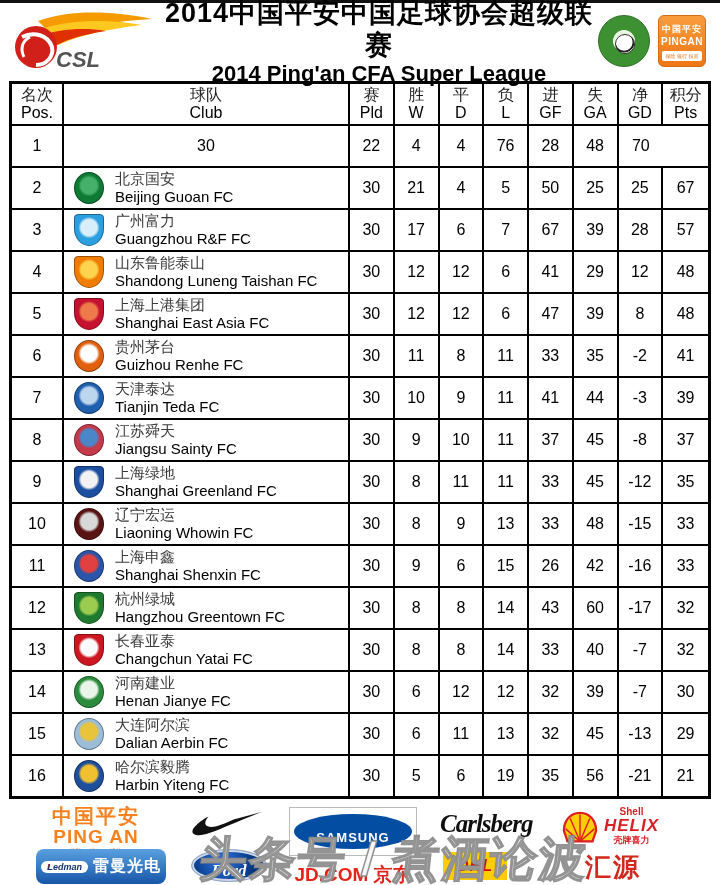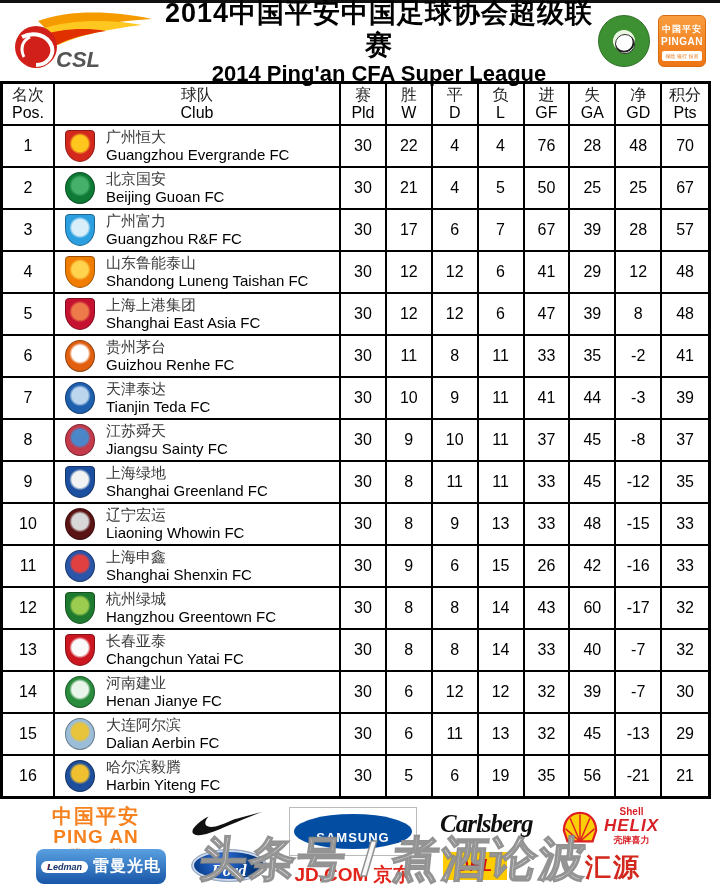--- a/index.html
+++ b/index.html
@@ -19,21 +19,21 @@
      border:1px solid #2e6e26; position:relative; }
   .green-badge .ball { position:absolute; left:16px; top:18px; width:20px; height:20px; border-radius:50%;
      background:radial-gradient(circle at 45% 40%, #fff 0 55%, #222 60% 68%, #fff 72%); border:1px solid #333; }
   .pingan-badge { width:48px; height:52px; border-radius:6px; overflow:hidden; border:1px solid #d86a10;
      background:linear-gradient(180deg,#f99d3e,#ee7514); text-align:center; display:flex; flex-direction:column; justify-content:space-between; }
   .pingan-badge .l1 { color:#fff; font-weight:bold; font-size:9px; margin-top:7px; letter-spacing:1px;}
   .pingan-badge .l2 { color:#fff; font-weight:bold; font-size:10px; letter-spacing:0.5px;}
   .pingan-badge .strip { background:#fff; color:#e97414; font-size:5px; line-height:10px; height:10px; margin:4px 3px 5px; border-radius:2px; }
 
   
-  .league-table { margin:2px 9px 0 0; border:3px solid #000; }
+  .league-table { margin:2px 9px 0 9px; border:3px solid #000; }
   .thead, .trow { display:grid; grid-template-columns:52px 286px repeat(8, 1fr); }
   .thead { height:40px; }
   .trow  { height:42px; border-top:2px solid #000; }
   .th, .td { border-right:2px solid #000; display:flex; align-items:center; justify-content:center; }
   .th:last-child, .td:last-child { border-right:none; }
   .th { flex-direction:column; line-height:18px; font-size:16px; }
   .th .cn { font-family:"Liberation Serif", serif; color:#222; }
   .th .en { font-family:"Liberation Sans", sans-serif; color:#000; }
   .td { font-size:16px; color:#000; }
   .td.club { justify-content:flex-start; padding-left:10px; gap:11px; }
@@ -160,27 +160,20 @@
           <span class="en">GD</span>
         </div>
       <div class="th">
           <span class="cn">积分</span>
           <span class="en">Pts</span>
         </div>
     </div>
     <div>
     <div class="trow">
       <div class="td">1</div>
-      <div class="td club">
-        <span class="logo" style="background: radial-gradient(circle at 50% 42%, rgb(255, 198, 30) 0px, rgb(255, 198, 30) 36%, rgb(212, 40, 30) 48%);"></span>
-        <span class="names">
-          <span class="cn">广州恒大</span>
-          <span class="en">Guangzhou Evergrande FC</span>
-        </span>
-      </div>
       <div class="td">30</div>
       <div class="td">22</div>
       <div class="td">4</div>
       <div class="td">4</div>
       <div class="td">76</div>
       <div class="td">28</div>
       <div class="td">48</div>
       <div class="td">70</div>
     </div>
 

